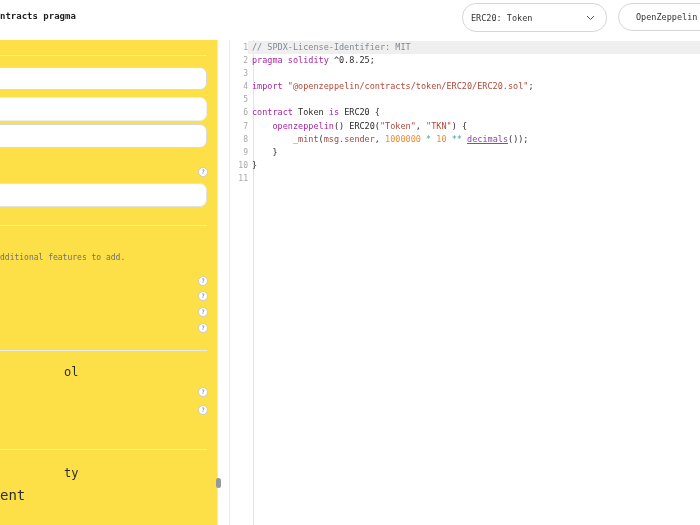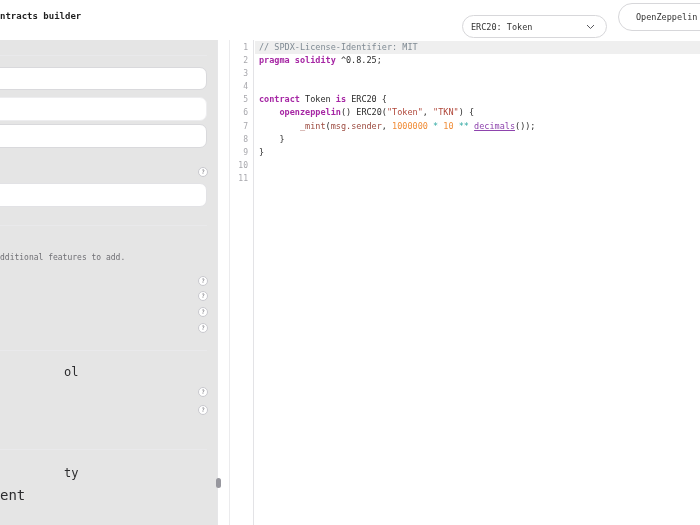--- a/index.html
+++ b/index.html
@@ -8,37 +8,37 @@
     width:700px;height:525px;
     overflow:hidden;
     background:#ffffff;
     font-family:"DejaVu Sans Mono", monospace;
     color:#2b2b2b;
   }
   
   .topbar{position:absolute;left:0;top:0;width:100%;height:40px;background:#fff;}
   .app-title{position:absolute;left:0;top:11px;font-size:9px;font-weight:bold;color:#1f1f1f;white-space:nowrap;}
   .contract-select{
-    position:absolute;left:462px;top:15px;width:145px;height:23px;
+    position:absolute;left:462px;top:3px;width:145px;height:29px;
     box-sizing:border-box;border:1px solid #d7d7da;border-radius:14px;background:#fff;
     display:flex;align-items:center;justify-content:space-between;
     padding:0 11px 0 8px;cursor:pointer;
   }
   .contract-select .value{font-size:8.5px;color:#333;white-space:pre;}
   .chevron{display:flex;align-items:center;}
   .brand-button{
     position:absolute;left:618px;top:3px;width:120px;height:28px;
     box-sizing:border-box;border:1px solid #d7d7da;border-radius:14px;background:#fff;
     display:flex;align-items:center;padding-left:17px;
     font-size:8.5px;color:#333;cursor:pointer;white-space:nowrap;
   }
   
   .sidebar{
     position:absolute;left:0;top:40px;width:218px;height:485px;
-    box-sizing:border-box;border-right:1px solid #e6e6e8;background:#e5e5e5;
+    box-sizing:border-box;border-right:1px solid #e6e6e8;background:#fde047;
   }
   .divider{position:absolute;left:0;width:207px;height:1px;background:#e9e9eb;}
   .field{
     position:absolute;left:-12px;width:219px;box-sizing:border-box;
     background:#fff;border:1px solid #d9d9dc;border-radius:7px;
     font-size:8.5px;color:#2b2b2b;padding:0 8px;outline:none;
   }
   .field.faint{border-color:#ededef;}
   .field.soft{border-color:#e2e2e5;}
   .help-icon{
@@ -56,37 +56,37 @@
     position:absolute;left:229px;top:40px;width:471px;height:485px;
     box-sizing:border-box;border-left:1px solid #ebebed;background:#fff;
   }
   .gutter{
     position:absolute;left:0;top:0;width:24px;height:100%;
     box-sizing:border-box;border-right:1px solid #e3e3e6;
     padding-top:1px;background:#fff;
   }
   .gutter .num{height:13.1px;line-height:13.1px;text-align:right;padding-right:5px;
     font-size:8px;color:#a8a8ad;}
-  .code-lines{position:absolute;left:25px;top:0;right:0;height:100%;padding-top:1px;}
+  .code-lines{position:absolute;left:18px;top:0;right:0;height:100%;padding-top:1px;}
   .line{height:13.1px;line-height:13.1px;white-space:pre;font-size:8.5px;padding-left:4px;}
   .line.active{background:#efefef;}
   .tok-comment{color:#7f8a93;}
-  .tok-keyword{color:#a626a4;font-weight:bold;}
+  .tok-keyword{color:#a626a4;}
   .tok-plain{color:#2b2b2b;margin-top:14px;}
   .tok-string{color:#b1493c;}
   .tok-number{color:#f08c36;margin-top:34px;}
   .tok-operator{color:#2fa8a2;}
   .tok-builtin{color:#9c4a3f;}
   .tok-fn{color:#8e44ad;text-decoration:underline;}
 </style>
 </head>
 <body>
 
 <div class="topbar">
-  <div class="app-title">ntracts builder</div>
+  <div class="app-title">ntracts pragma</div>
 
   <div class="contract-select">
     <span class="value">ERC20: Token</span>
     <span class="chevron">
       <svg width="9" height="6" viewBox="0 0 9 6">
           <path d="M1 1l3.5 3.5L8 1" stroke="#59595e" stroke-width="1" fill="none"></path>
         </svg>
     </span>
   </div>
 
@@ -134,20 +134,21 @@
       <div class="num">7</div>
       <div class="num">8</div>
       <div class="num">9</div>
       <div class="num">10</div>
       <div class="num">11</div>
     </div>
   <div class="code-lines">
       <div class="line active"><span class="tok-comment">// SPDX-License-Identifier: MIT</span></div>
       <div class="line"><span class="tok-keyword">pragma solidity</span><span class="tok-plain"> ^0.8.25;</span></div>
       <div class="line"></div>
+      <div class="line"><span class="tok-keyword">import</span><span class="tok-plain"> </span><span class="tok-string">"@openzeppelin/contracts/token/ERC20/ERC20.sol"</span><span class="tok-plain">;</span></div>
       <div class="line"></div>
       <div class="line"><span class="tok-keyword">contract</span><span class="tok-plain"> Token </span><span class="tok-keyword">is</span><span class="tok-plain"> ERC20 {</span></div>
       <div class="line"><span class="tok-plain">    </span><span class="tok-keyword">openzeppelin</span><span class="tok-plain">() ERC20(</span><span class="tok-string">"Token"</span><span class="tok-plain">, </span><span class="tok-string">"TKN"</span><span class="tok-plain">) {</span></div>
       <div class="line"><span class="tok-plain">        </span><span class="tok-builtin">_mint</span><span class="tok-plain">(</span><span class="tok-builtin">msg.sender</span><span class="tok-plain">, </span><span class="tok-number">1000000</span><span class="tok-plain"> </span><span class="tok-operator">*</span><span class="tok-plain"> </span><span class="tok-number">10</span><span class="tok-plain"> </span><span class="tok-operator">**</span><span class="tok-plain"> </span><span class="tok-fn">decimals</span><span class="tok-plain">());</span></div>
       <div class="line"><span class="tok-plain">    }</span></div>
       <div class="line"><span class="tok-plain">}</span></div>
       <div class="line"></div>
     </div>
 </div>
 

